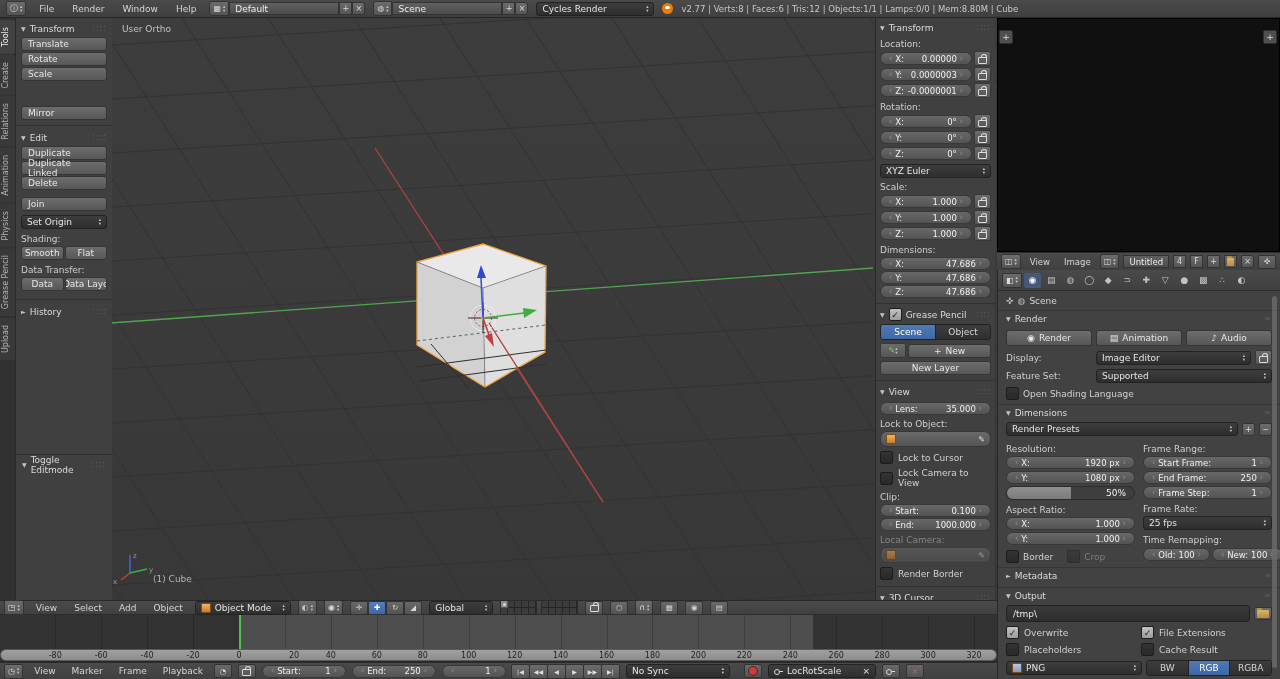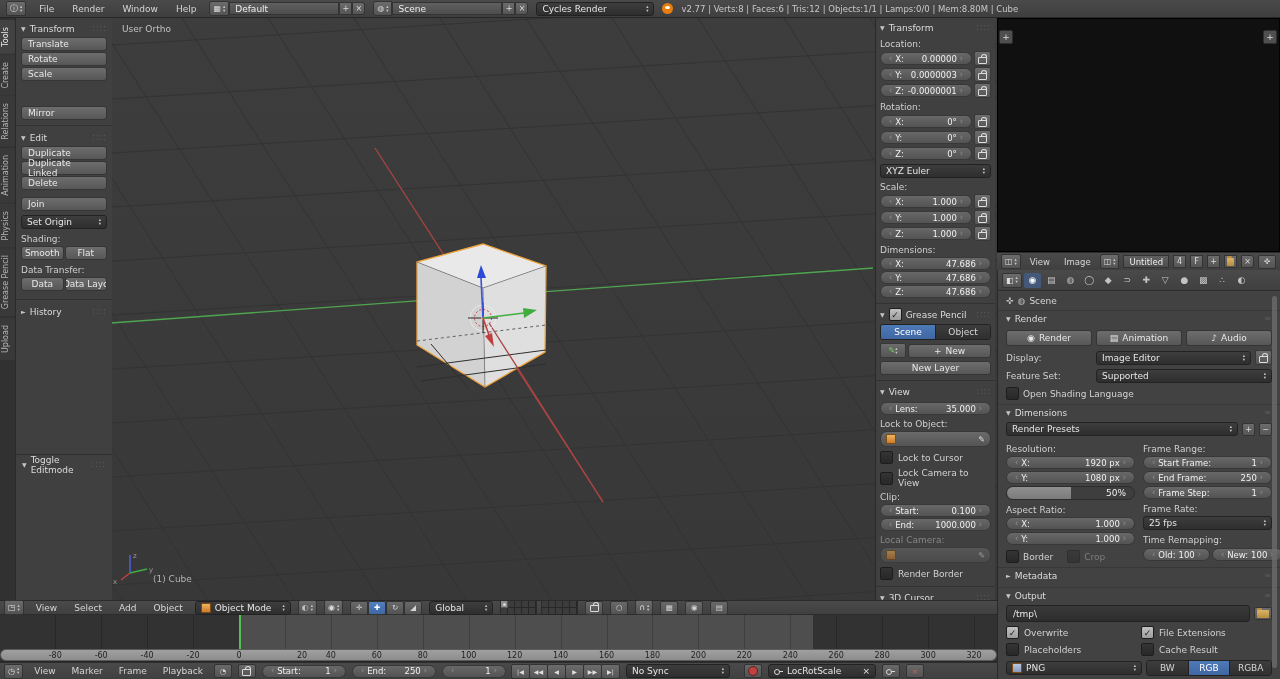--- a/index.html
+++ b/index.html
@@ -664,21 +664,21 @@
         <div class="tick" style="left: 974.04px;"></div>
       </div>
     <div id="playhead"></div>
     <div id="tl-scroll"></div>
     <div id="tl-labels">
         <span class="tlabel" style="left: 55.24px;">-80</span>
         <span class="tlabel" style="left: 101.18px;">-60</span>
         <span class="tlabel" style="left: 147.12px;">-40</span>
         <span class="tlabel" style="left: 193.06px;">-20</span>
         <span class="tlabel" style="left: 239px;">0</span>
-        <span class="tlabel" style="left: 302px;">20</span>
+        <span class="tlabel" style="left: 294px;">20</span>
         <span class="tlabel" style="left: 330.88px;">40</span>
         <span class="tlabel" style="left: 376.82px;">60</span>
         <span class="tlabel" style="left: 422.76px;">80</span>
         <span class="tlabel" style="left: 468.7px;">100</span>
         <span class="tlabel" style="left: 514.64px;">120</span>
         <span class="tlabel" style="left: 560.58px;">140</span>
         <span class="tlabel" style="left: 606.52px;">160</span>
         <span class="tlabel" style="left: 652.46px;">180</span>
         <span class="tlabel" style="left: 698.4px;">200</span>
         <span class="tlabel" style="left: 744.34px;">220</span>

